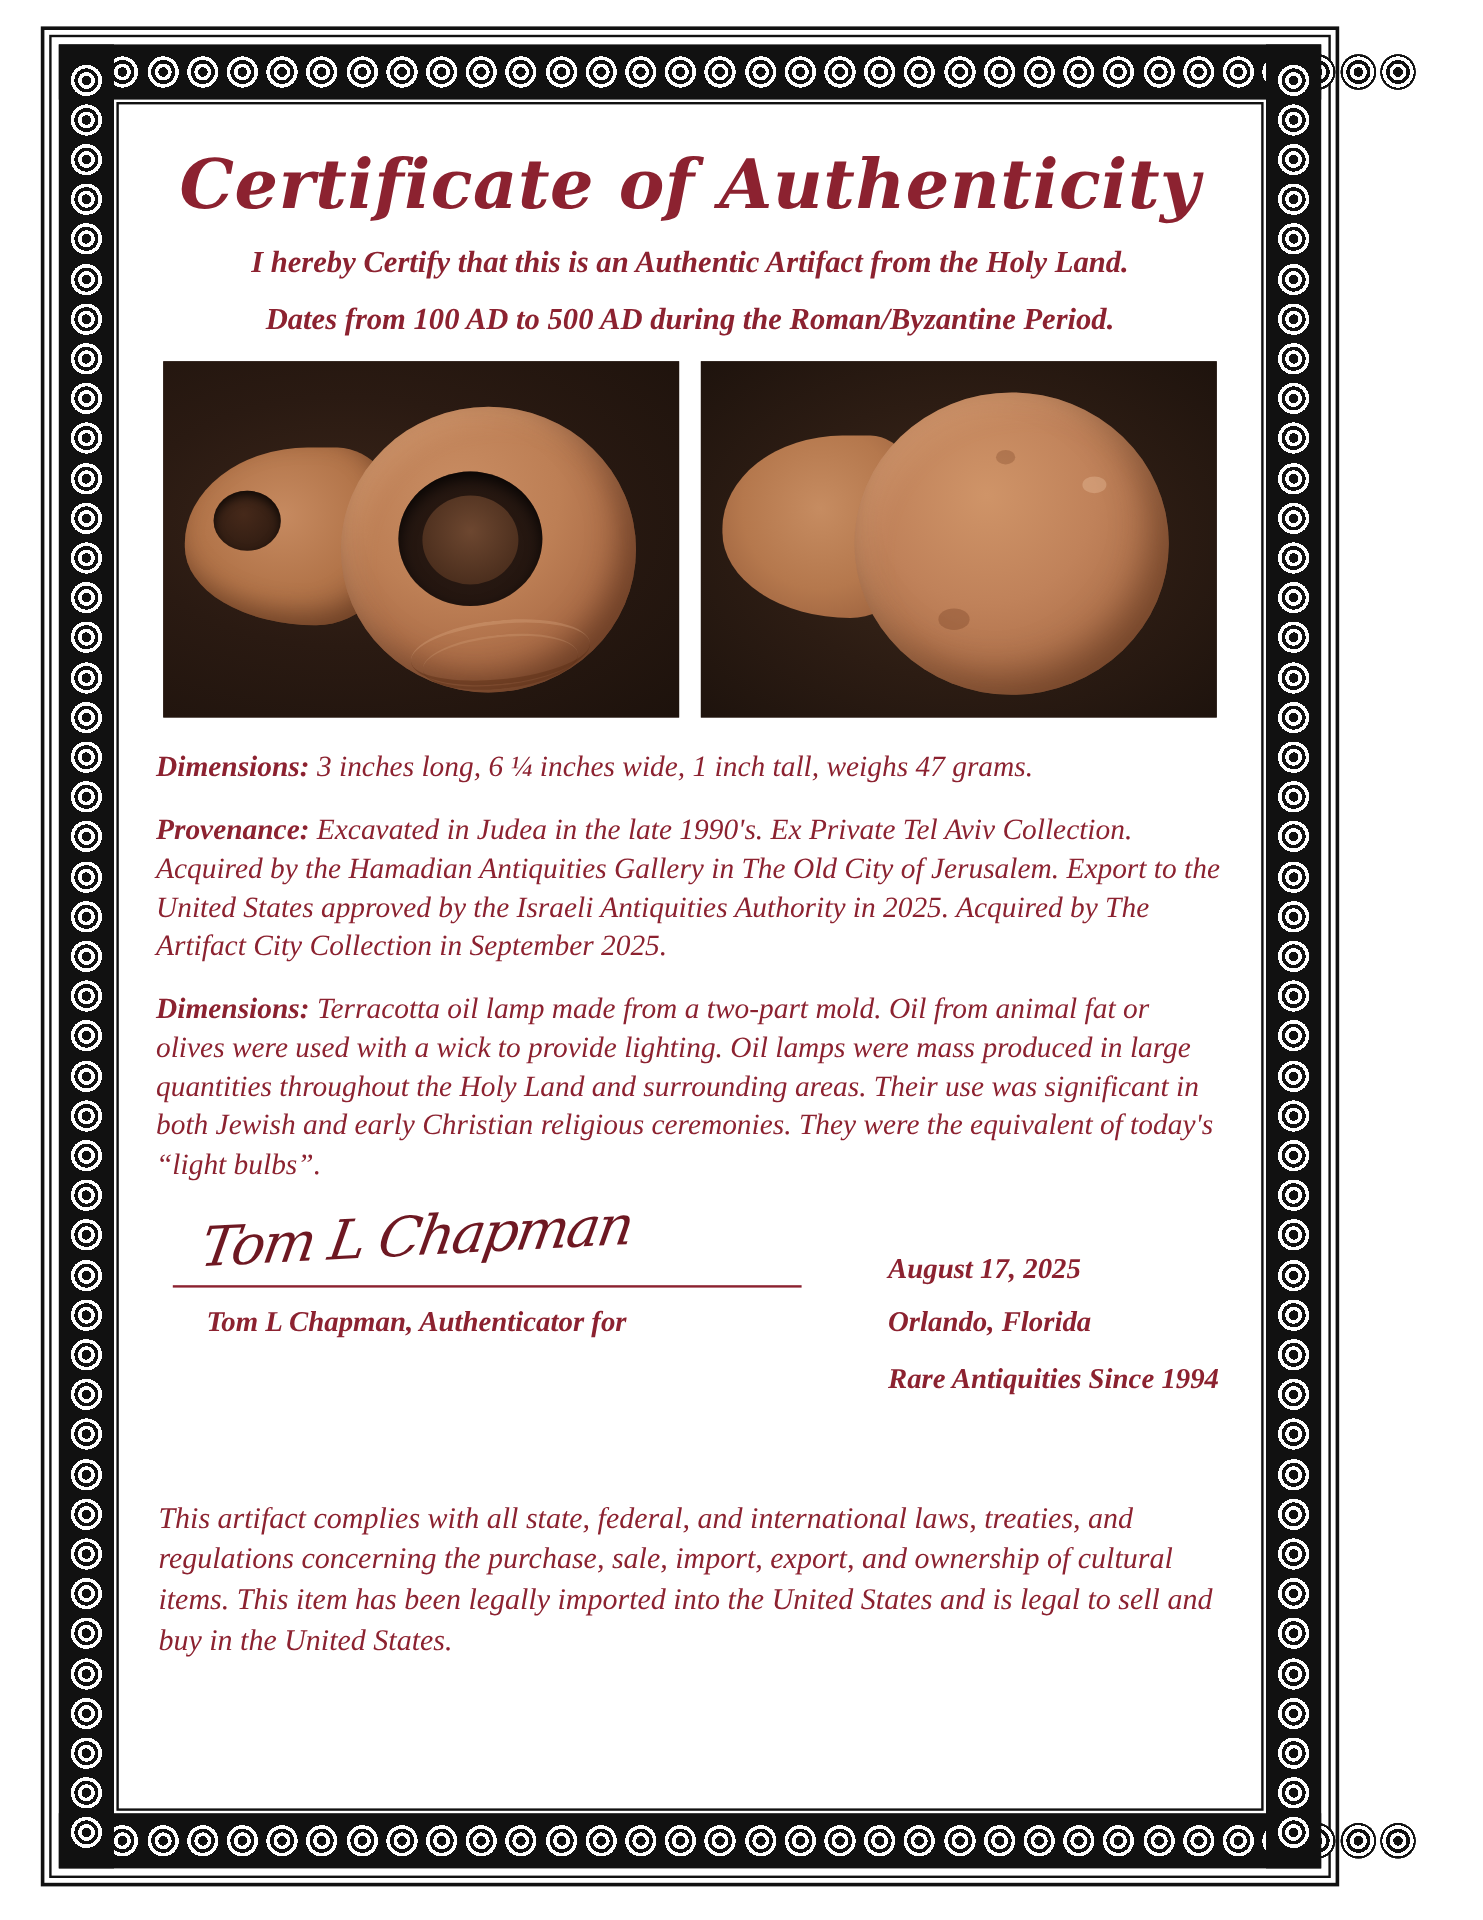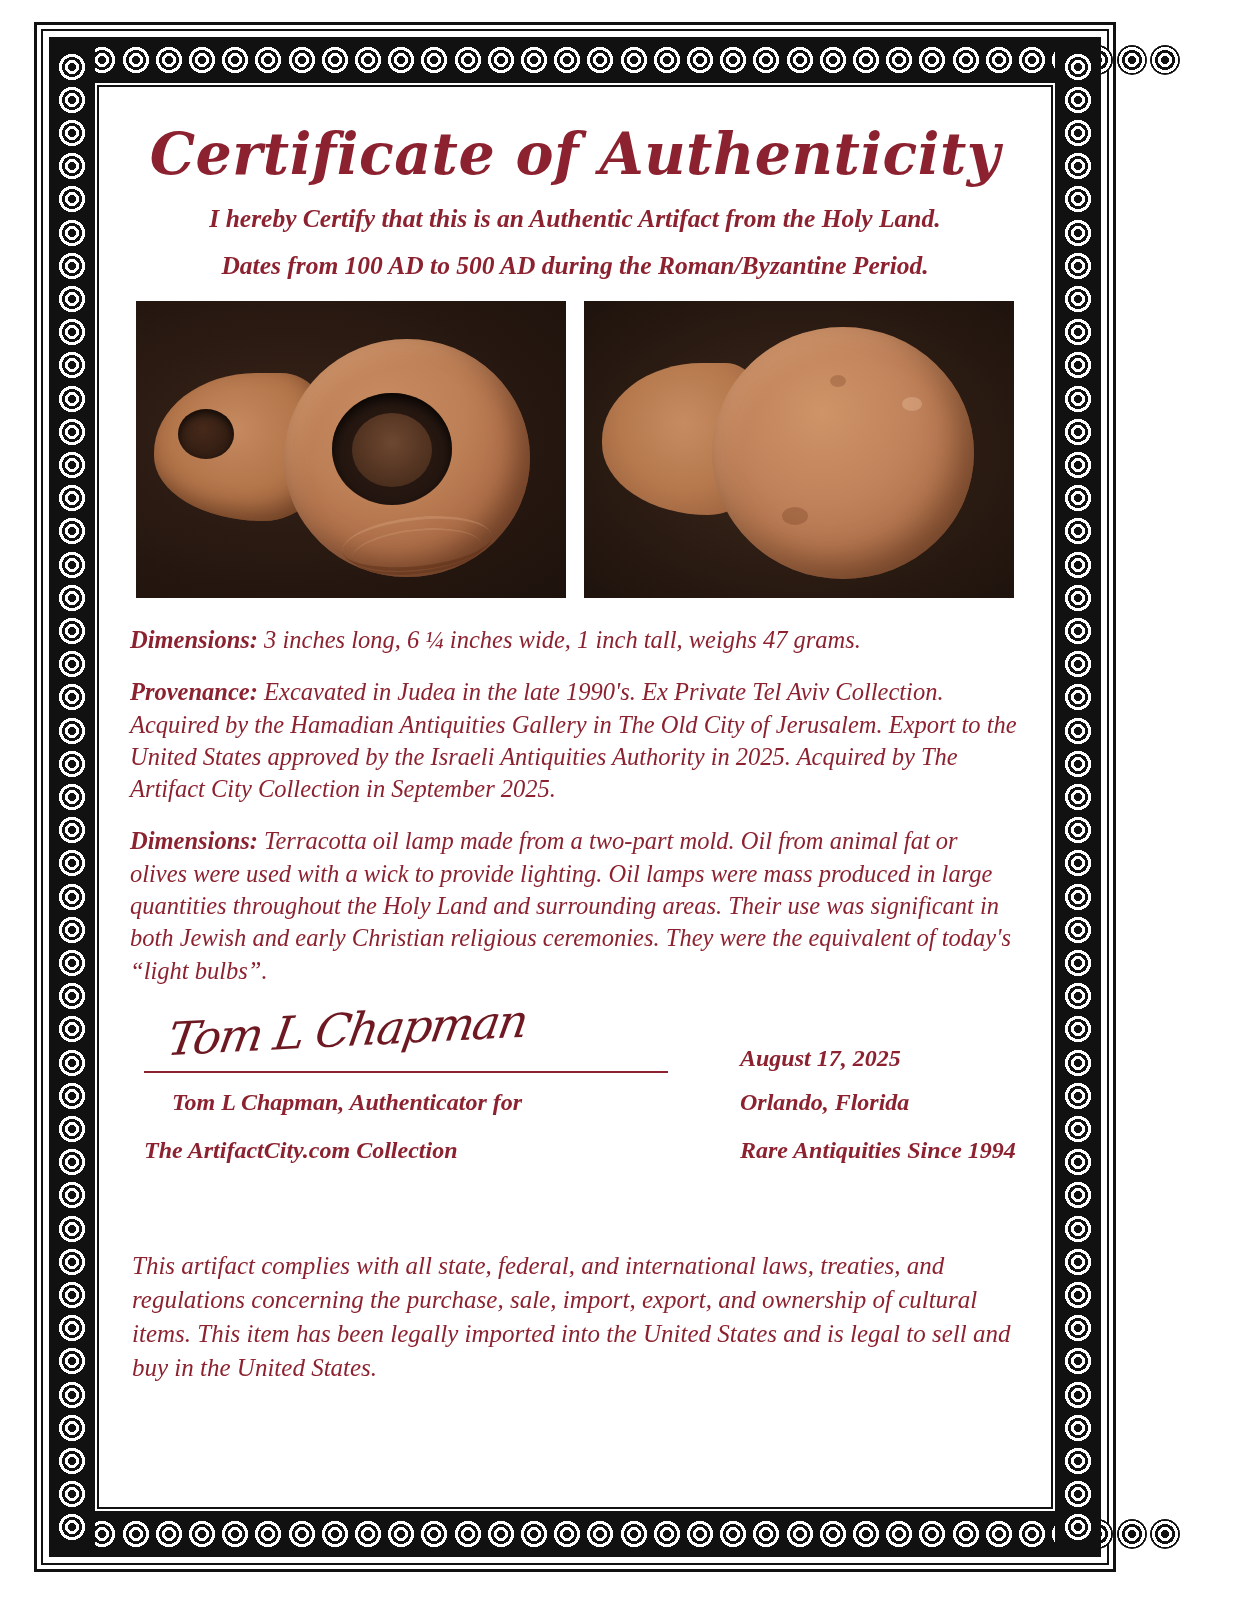--- a/index.html
+++ b/index.html
@@ -519,21 +519,20 @@
 
     <p class="para">
       <span class="lead">Dimensions:</span>
       <span>Terracotta oil lamp made from a two-part mold. Oil from animal fat or olives were used with a wick to provide lighting. Oil lamps were mass produced in large quantities throughout the Holy Land and surrounding areas. Their use was significant in both Jewish and early Christian religious ceremonies. They were the equivalent of today's “light bulbs”.</span>
     </p>
 
     <div class="sig-block">
       <div class="sig-script">Tom L Chapman</div>
       <div class="sig-rule"></div>
       <div class="sig-name">Tom L Chapman, Authenticator for</div>
-      <div class="sig-org">The ArtifactCity.com Collection</div>
       <div class="sig-date">August 17, 2025</div>
       <div class="sig-city">Orlando, Florida</div>
       <div class="sig-tag">Rare Antiquities Since 1994</div>
     </div>
 
     <p class="legal">This artifact complies with all state, federal, and international laws, treaties, and regulations concerning the purchase, sale, import, export, and ownership of cultural items. This item has been legally imported into the United States and is legal to sell and buy in the  United States.</p>
 
   </div>
 </div>
 

